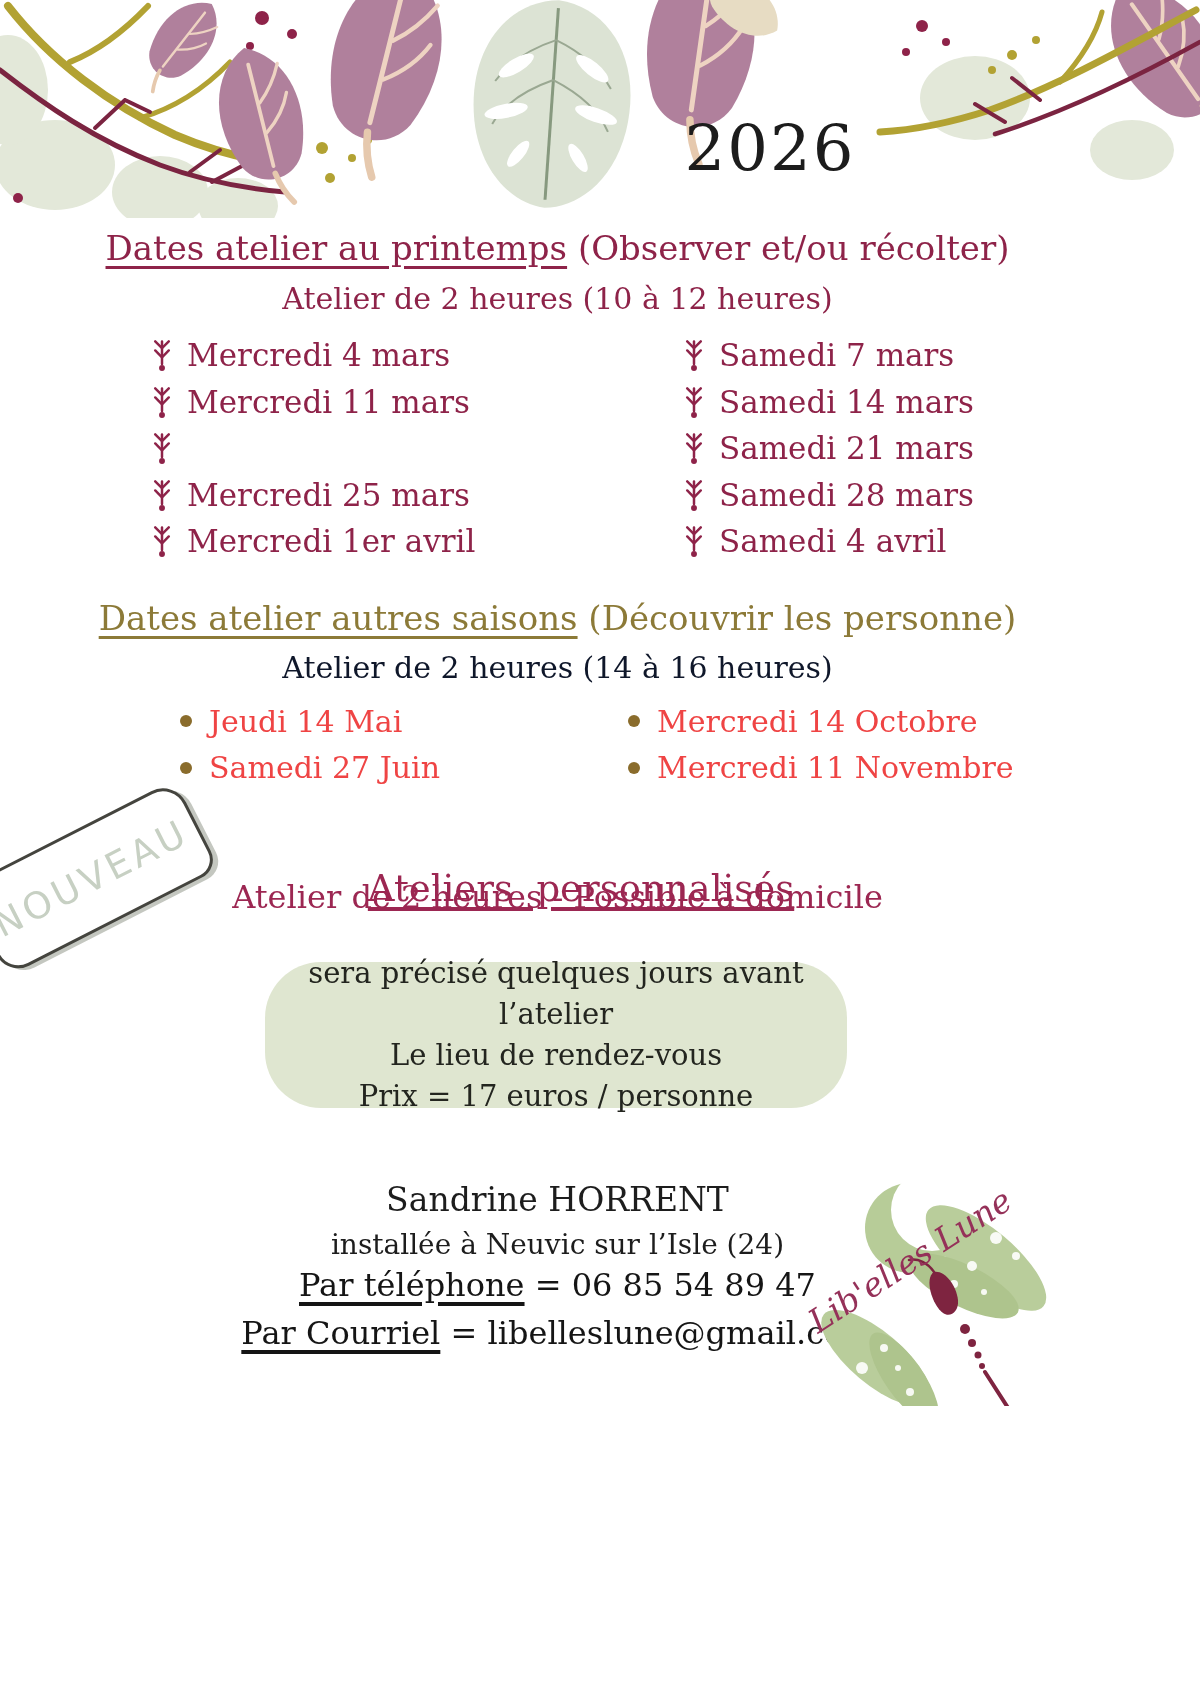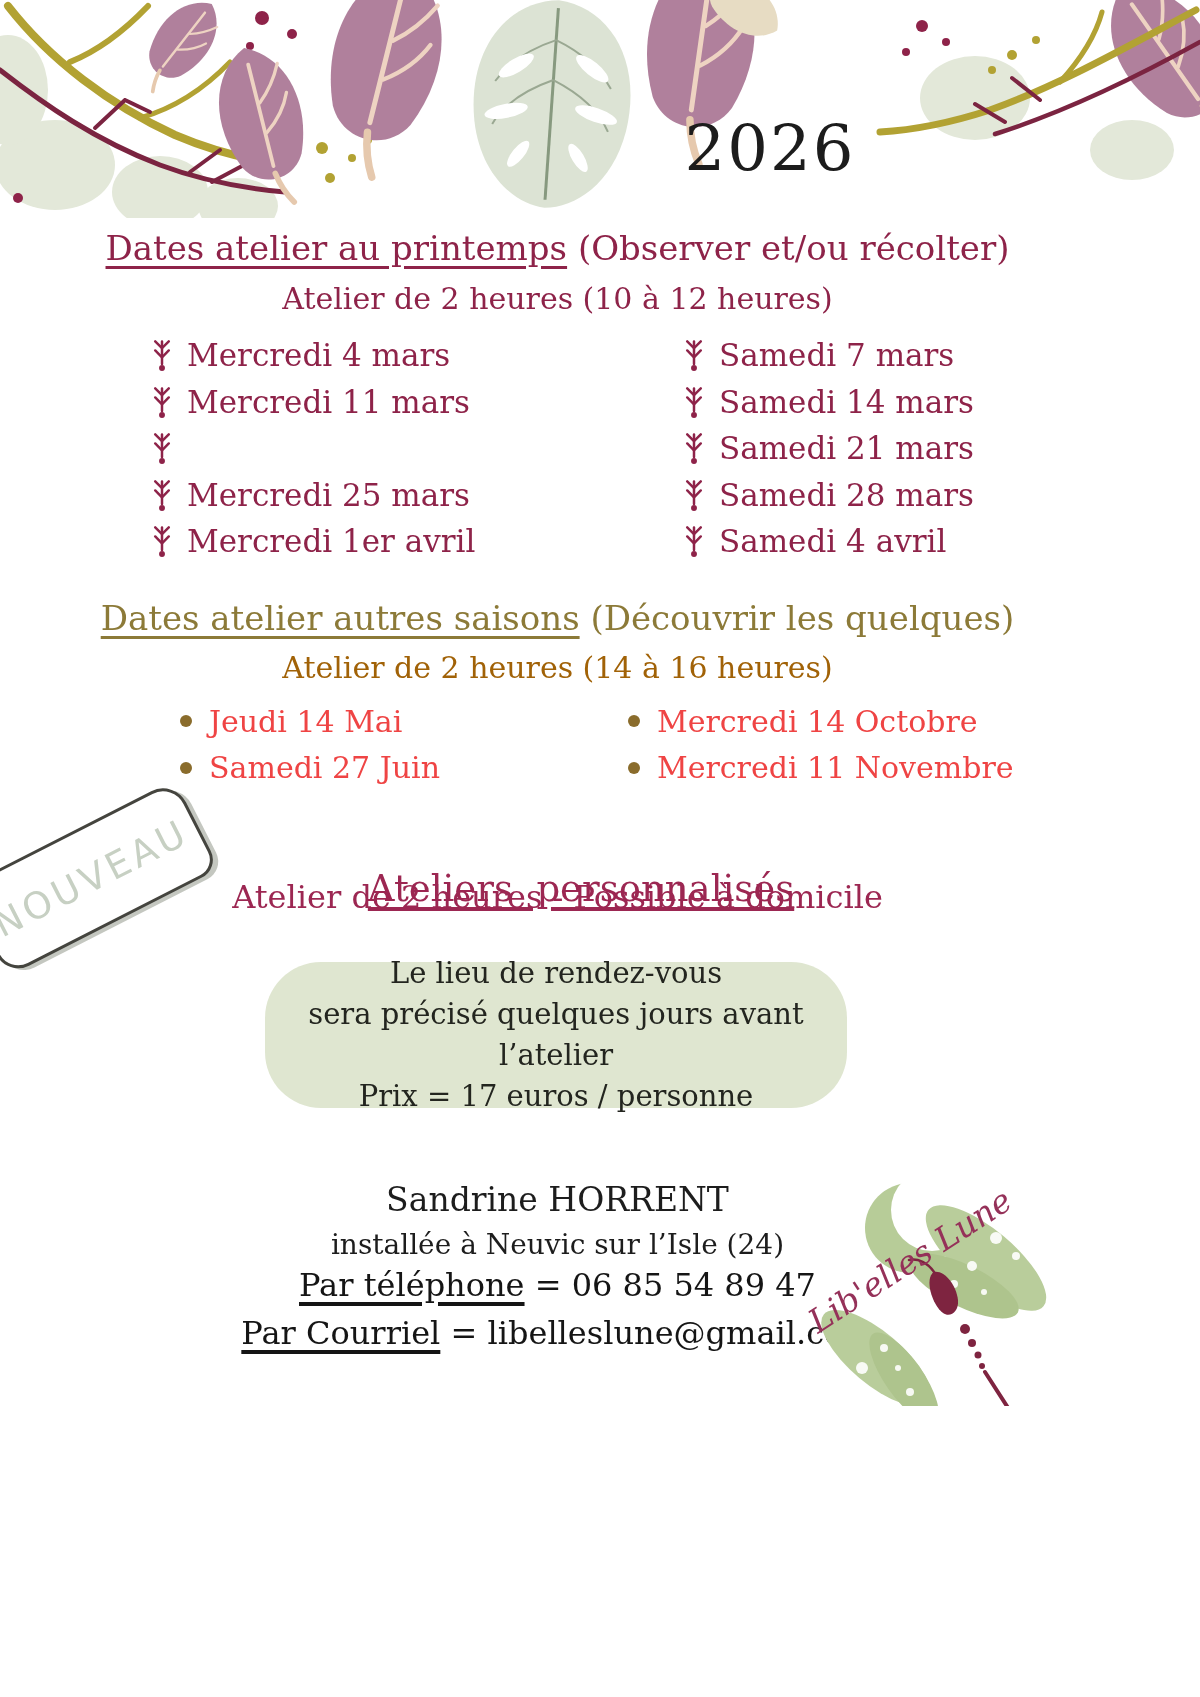--- a/index.html
+++ b/index.html
@@ -8,21 +8,21 @@
     overflow:hidden;font-family:"DejaVu Serif", serif;
   }
   .abs{position:absolute;}
   .center-col{left:0;width:1115px;text-align:center;}
   .year{left:640px;top:112px;width:260px;text-align:center;
         font-size:64px;color:#1c1c1c;letter-spacing:2px;}
   .h-maroon{color:#8e2349;font-size:34px;}
   .h-olive{color:#8c7a38;font-size:34px;}
   .u-line{text-decoration:underline;text-decoration-thickness:3px;text-underline-offset:6px;}
   .sub-maroon{color:#8e2349;font-size:30px;}
-  .sub-olive{color:#a16207;font-size:30px;}
+  .sub-olive{color:#0f172a;font-size:30px;}
   ul.datelist{list-style:none;margin:10px;padding:0;}
   ul.datelist li{display:flex;align-items:center;height:46.5px;}
   .list1 li{color:#8e2349;font-size:31px;}
   .list2 li{color:#ef4444;font-size:30px;height:46px;}
   .sprig{width:24px;height:34px;margin-right:13px;flex:0 0 auto;}
   .dot-bullet{width:12px;height:12px;border-radius:50%;background:#8a6c2c;margin-right:17px;flex:0 0 auto;}
   .stamp{
     left:-28px;top:828px;width:232px;height:94px;
     border:3px solid #44443e;border-radius:22px 26px 20px 24px;
     background:#ffffff;transform:rotate(-27deg);
@@ -241,21 +241,21 @@
             <path d="M10,9 L4,3 M10,9 L16,3"></path>
             <path d="M10,17 L4,11 M10,17 L16,11"></path>
           </g>
           <circle cx="10" cy="26.5" r="2.6" fill="#8e2349"></circle>
         </svg>
       <span>Samedi 4 avril</span>
       </li>
   </ul>
 
   <div class="abs center-col h-olive" style="top:598px">
-    <span class="u-line">Dates atelier autres saisons</span><span> (Découvrir les quelques)</span>
+    <span class="u-line">Dates atelier autres saisons</span><span> (Découvrir les personne)</span>
   </div>
   <div class="abs center-col sub-olive" style="top:650px">Atelier de 2 heures (14 à 16 heures)</div>
 
   <ul class="abs datelist list2" style="left:170px;top:688px">
     <li>
         <span class="dot-bullet"></span>
         <span>Jeudi 14 Mai</span>
       </li>
     <li>
         <span class="dot-bullet"></span>
@@ -276,22 +276,22 @@
   <div class="abs stamp">
     <span>NOUVEAU</span>
   </div>
 
   <div class="abs center-col h3" style="top:824px">
     <span class="u-line">Ateliers  personnalisés</span>
   </div>
   <div class="abs center-col sub3" style="top:878px">Atelier de 2 heures - Possible à domicile</div>
 
   <div class="abs info-box">
+    <div>sera précisé quelques jours avant l’atelier</div>
     <div>Le lieu de rendez-vous</div>
-    <div>sera précisé quelques jours avant l’atelier</div>
     <div>Prix = 17 euros / personne</div>
   </div>
 
   <div class="abs center-col c-name">Sandrine HORRENT</div>
   <div class="abs center-col c-loc">installée à Neuvic sur l’Isle (24)</div>
   <div class="abs center-col c-line c-phone">
     <span class="lbl">Par téléphone</span><span> = </span><span>06 85 54 89 47</span>
   </div>
   <div class="abs center-col c-line c-email">
     <span class="lbl">Par Courriel</span><span> = </span><span>libelleslune@gmail.com</span>

